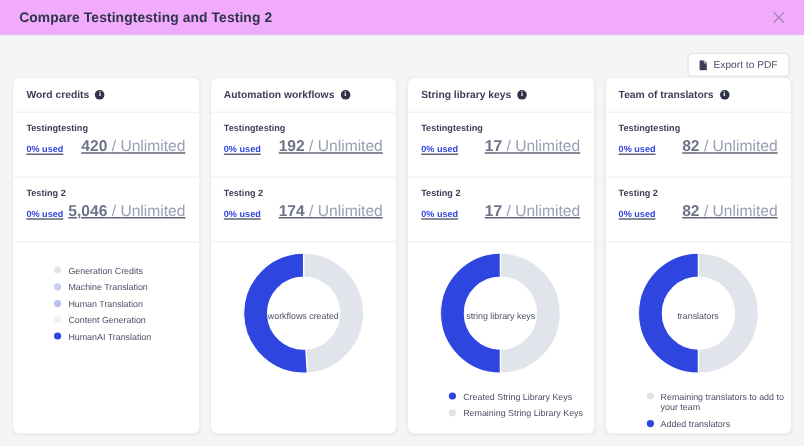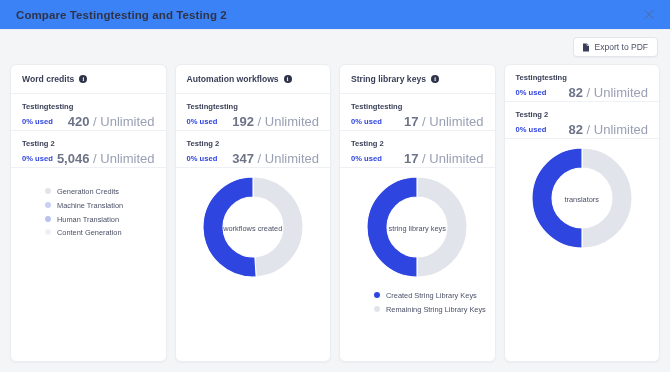--- a/index.html
+++ b/index.html
@@ -11,21 +11,21 @@
     height: 372px;
     background: #f4f5f7;
     font-family: "Liberation Sans", sans-serif;
     color: #3b3f55;
     overflow: hidden;
   }
 
   
   .topbar {
     height: 30px;
-    background: #3b82f6;
+    background: #f0abfc;
     border-bottom: 1px solid #eceef1;
     display: flex;
     align-items: center;
     justify-content: space-between;
     padding: 0 14px 0 16px;
     box-sizing: border-box;
   }
   .topbar-title {
     font-size: 11.5px;
     font-weight: bold;
@@ -48,21 +48,21 @@
     height: 1px;
     background: #5a5f76;
   }
   .close-icon:before { transform: rotate(45deg); }
   .close-icon:after  { transform: rotate(-45deg); }
 
   
   .export-row {
     height: 34px;
     display: flex;
-    align-items: center;
+    align-items: flex-end;
     justify-content: flex-end;
     padding-right: 12px;
     box-sizing: border-box;
   }
   .export-btn {
     display: inline-flex;
     align-items: center;
     gap: 5px;
     background: #ffffff;
     border: 1px solid #e3e5ea;
@@ -116,34 +116,35 @@
     color: #fff;
     font-size: 6px;
     font-weight: bold;
     line-height: 8px;
     text-align: center;
     font-family: "Liberation Serif", serif;
     flex: 0 0 auto;
   }
 
   .usage-block {
-    padding: 8px 11px 1px 11px;
+    padding: 8px 11px 18px 11px;
     border-bottom: 1px solid #eef0f3;
   }
   .usage-block.last { border-bottom: 1px solid #eef0f3; }
   .usage-name {
     font-size: 7.6px;
     font-weight: bold;
     color: #3a3f57;
     margin-bottom: 3px;
   }
   .usage-row {
     display: flex;
-    align-items: center;
+    align-items: flex-end;
     justify-content: space-between;
+    text-decoration: underline;
   }
   .usage-pct {
     font-size: 7.6px;
     font-weight: bold;
     color: #2f45e0;
   }
   .usage-amount {
     font-size: 13px;
     color: #9aa0b4;
   }
@@ -250,40 +251,44 @@
             <span class="legend-text">Machine Translation</span>
           </div>
           <div class="legend-item">
             <span class="legend-dot" style="background:#b9c2ef"></span>
             <span class="legend-text">Human Translation</span>
           </div>
           <div class="legend-item">
             <span class="legend-dot" style="background:#eef1fb"></span>
             <span class="legend-text">Content Generation</span>
           </div>
+          <div class="legend-item">
+            <span class="legend-dot" style="background:#2f45e0"></span>
+            <span class="legend-text">HumanAI Translation</span>
+          </div>
         </div>
       </div>
     </div>
     <div class="card">
       <div class="card-head">
         <span class="card-title">Automation workflows</span>
         <span class="info-icon">i</span>
       </div>
       <div class="usage-block">
         <div class="usage-name">Testingtesting</div>
         <div class="usage-row">
           <span class="usage-pct">0% used</span>
           <span class="usage-amount"><b>192</b> <span>/</span> <span>Unlimited</span></span>
         </div>
       </div>
       <div class="usage-block last">
         <div class="usage-name">Testing 2</div>
         <div class="usage-row">
           <span class="usage-pct">0% used</span>
-          <span class="usage-amount"><b>347</b> <span>/</span> <span>Unlimited</span></span>
+          <span class="usage-amount"><b>174</b> <span>/</span> <span>Unlimited</span></span>
         </div>
       </div>
       <div class="chart-wrap">
         <div class="donut"><svg width="100" height="100" viewBox="0 0 100 100">
             <path d="M50 0 A50 50 0 0 1 53.13952597646568 99.90133642141357 L51.88371558587941 79.94080185284815 A30 30 0 0 0 50 20 Z" fill="#e2e4ec" stroke="#ffffff" stroke-width="1.1"></path>
             <path d="M53.13952597646568 99.90133642141357 A50 50 0 1 1 49.99999999999999 0 L49.99999999999999 20 A30 30 0 1 0 51.88371558587941 79.94080185284815 Z" fill="#2f45e0" stroke="#ffffff" stroke-width="1.1"></path>
           </svg><div class="donut-label">workflows created</div></div>
       </div>
     </div>
     <div class="card">
@@ -316,34 +321,48 @@
             <span class="legend-text">Created String Library Keys</span>
           </div>
           <div class="legend-item">
             <span class="legend-dot" style="background:#e2e4ec"></span>
             <span class="legend-text">Remaining String Library Keys</span>
           </div>
         </div>
       </div>
     </div>
     <div class="card">
+      <div class="card-head">
+        <span class="card-title">Team of translators</span>
+        <span class="info-icon">i</span>
+      </div>
       <div class="usage-block">
         <div class="usage-name">Testingtesting</div>
         <div class="usage-row">
           <span class="usage-pct">0% used</span>
           <span class="usage-amount"><b>82</b> <span>/</span> <span>Unlimited</span></span>
         </div>
       </div>
       <div class="usage-block last">
         <div class="usage-name">Testing 2</div>
         <div class="usage-row">
           <span class="usage-pct">0% used</span>
           <span class="usage-amount"><b>82</b> <span>/</span> <span>Unlimited</span></span>
         </div>
       </div>
       <div class="chart-wrap">
         <div class="donut"><svg width="100" height="100" viewBox="0 0 100 100">
             <path d="M50 0 A50 50 0 0 1 50 100 L50 80 A30 30 0 0 0 50 20 Z" fill="#e2e4ec" stroke="#ffffff" stroke-width="1.1"></path>
             <path d="M50 100 A50 50 0 0 1 49.99999999999999 0 L49.99999999999999 20 A30 30 0 0 0 50 80 Z" fill="#2f45e0" stroke="#ffffff" stroke-width="1.1"></path>
           </svg><div class="donut-label">translators</div></div>
+        <div class="legend">
+          <div class="legend-item">
+            <span class="legend-dot" style="background:#e2e4ec"></span>
+            <span class="legend-text">Remaining translators to add to your team</span>
+          </div>
+          <div class="legend-item">
+            <span class="legend-dot" style="background:#2f45e0"></span>
+            <span class="legend-text">Added translators</span>
+          </div>
+        </div>
       </div>
     </div>
   </div>
 
 </body></html>

